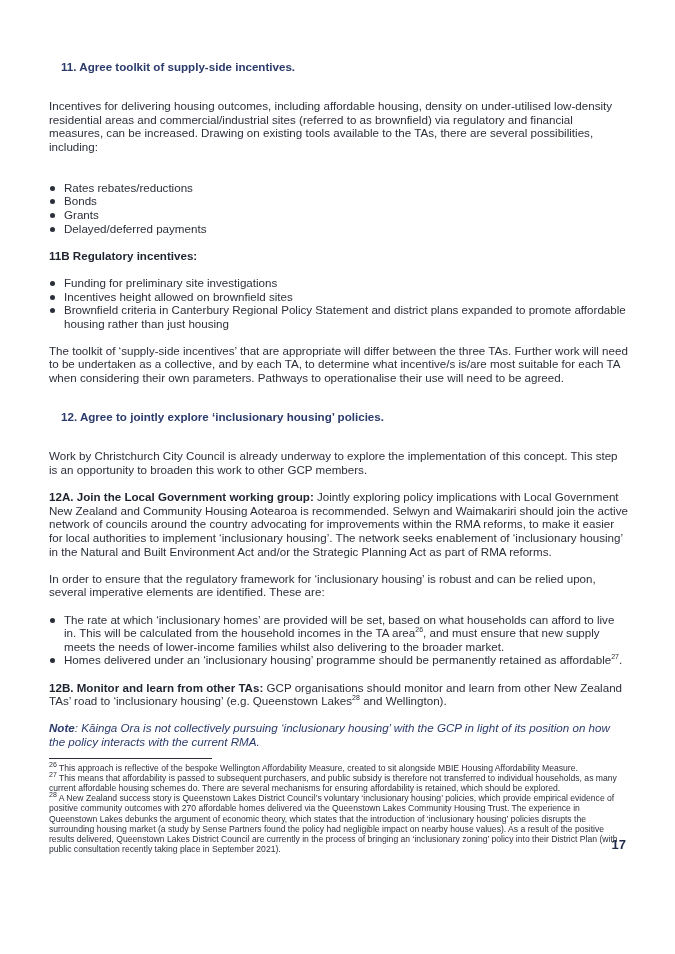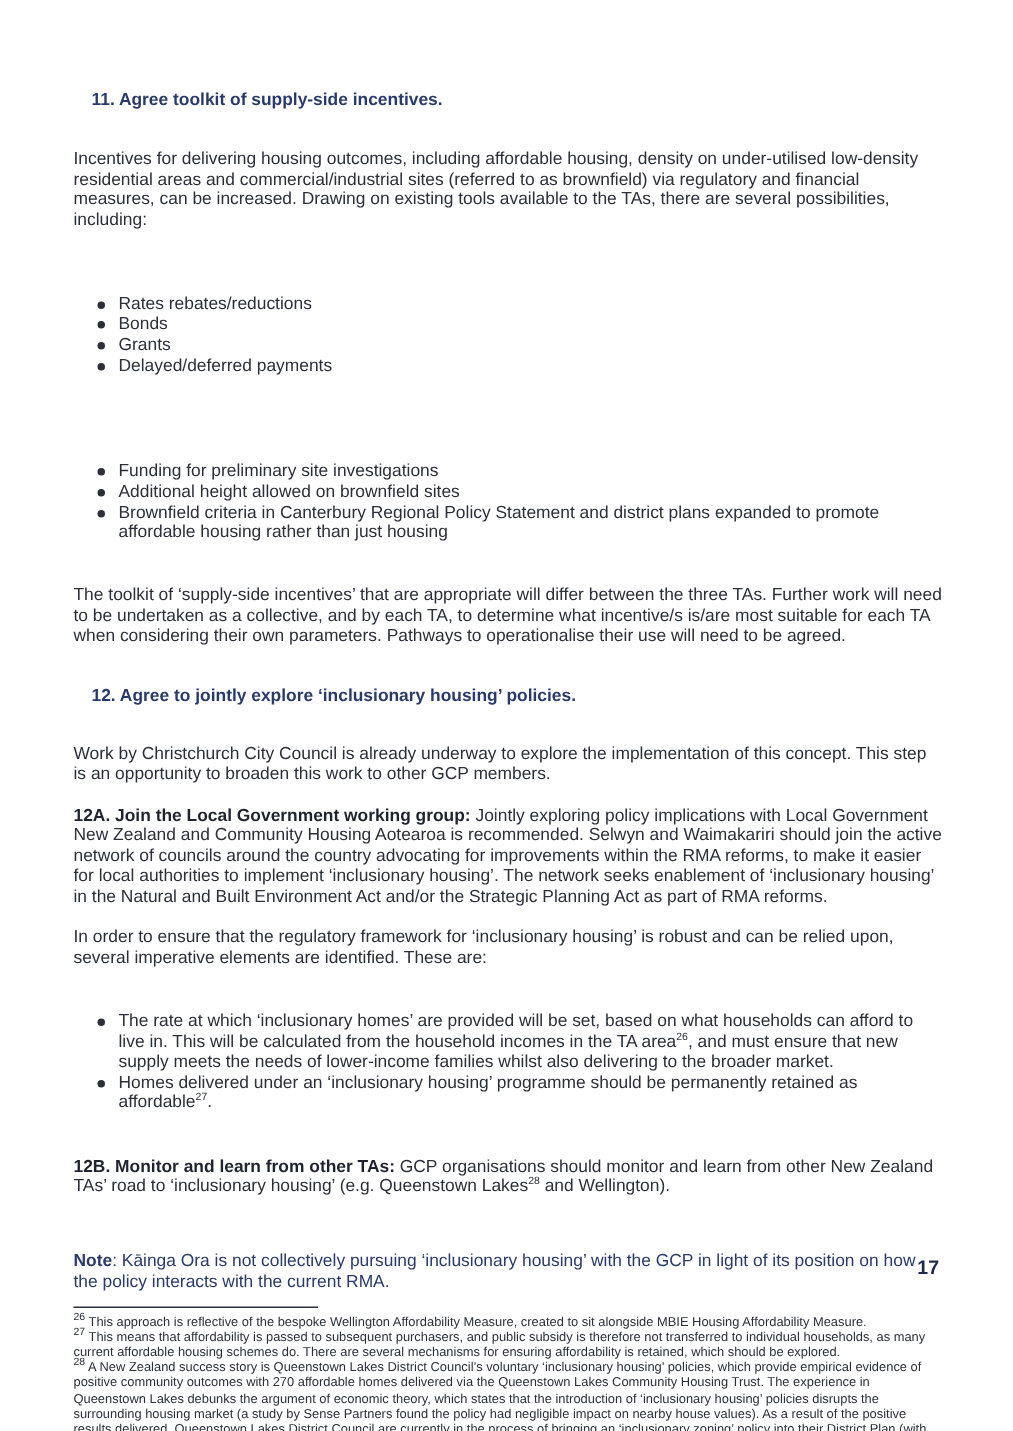--- a/index.html
+++ b/index.html
@@ -3,50 +3,51 @@
 <meta charset="utf-8">
 <style>
   html, body { margin: 0; padding: 0; background: #ffffff; }
   body { width: 675px; height: 954px; position: relative; overflow: hidden;
          font-family: "Liberation Sans", sans-serif; color: #2b2f3a; }
   .page { position: absolute; left: 49px; top: 48px; width: 580px; font-size: 11.6px; line-height: 13.6px; }
   .h { color: #2a3a6b; font-weight: bold; margin: 12px; }
   .sub { color: #1f2330; font-weight: bold; margin: 0; }
   p { margin: 0; }
   .gap { height: 13.6px; }
-  ul { list-style: none; margin: 15px; padding: 0; }
+  ul { list-style: none; margin: 0; padding: 0; }
   li { position: relative; padding-left: 15px; }
   li::before { content: ""; position: absolute; left: 1px; top: 5px; width: 5px; height: 5px; border-radius: 50%; background: #2b2f3a; }
   b.lead { color: #1f2330; }
   sup { font-size: 7px; line-height: 0; vertical-align: super; }
-  .note { color: #2a3a6b; margin-top: 23px; }
+  .note { font-style: italic; color: #2a3a6b; }
   .rule { width: 163px; height: 1px; background: #2b2f3a; margin-top: 9px; margin-bottom: 4px; }
   .fn { font-size: 8.6px; line-height: 10.2px; color: #2b2f3a; }
   .pagenum { position: absolute; right: 49px; top: 837px; font-size: 13px; font-weight: bold; color: #1f2a4a; }
 </style>
 </head>
 <body>
 
 <div class="page">
   <p class="h">11. Agree toolkit of supply-side incentives.</p>
   <div class="gap"></div>
   <p>Incentives for delivering housing outcomes, including affordable housing, density on under-utilised low-density residential areas and commercial/industrial sites (referred to as brownfield) via regulatory and financial measures, can be increased. Drawing on existing tools available to the TAs, there are several possibilities, including:</p>
   <div class="gap"></div>
   <div class="gap"></div>
   <ul>
     <li>Rates rebates/reductions</li>
     <li>Bonds</li>
     <li>Grants</li>
     <li>Delayed/deferred payments</li>
   </ul>
   <div class="gap"></div>
+  <p class="sub">11B Regulatory incentives:</p>
   <div class="gap"></div>
   <ul>
     <li>Funding for preliminary site investigations</li>
-    <li>Additional height allowed on brownfield sites</li>
+    <li>Incentives height allowed on brownfield sites</li>
     <li>Brownfield criteria in Canterbury Regional Policy Statement and district plans expanded to promote affordable housing rather than just housing</li>
   </ul>
   <div class="gap"></div>
   <p>The toolkit of ‘supply-side incentives’ that are appropriate will differ between the three TAs. Further work will need to be undertaken as a collective, and by each TA, to determine what incentive/s is/are most suitable for each TA when considering their own parameters. Pathways to operationalise their use will need to be agreed.</p>
   <div class="gap"></div>
   <p class="h">12. Agree to jointly explore ‘inclusionary housing’ policies.</p>
   <div class="gap"></div>
   <p>Work by Christchurch City Council is already underway to explore the implementation of this concept. This step is an opportunity to broaden this work to other GCP members.</p>
   <div class="gap"></div>
   <p><b class="lead">12A. Join the Local Government working group:</b><span> Jointly exploring policy implications with Local Government New Zealand and Community Housing Aotearoa is recommended. Selwyn and Waimakariri should join the active network of councils around the country advocating for improvements within the RMA reforms, to make it easier for local authorities to implement ‘inclusionary housing’. The network seeks enablement of ‘inclusionary housing’ in the Natural and Built Environment Act and/or the Strategic Planning Act as part of RMA reforms.</span></p>

